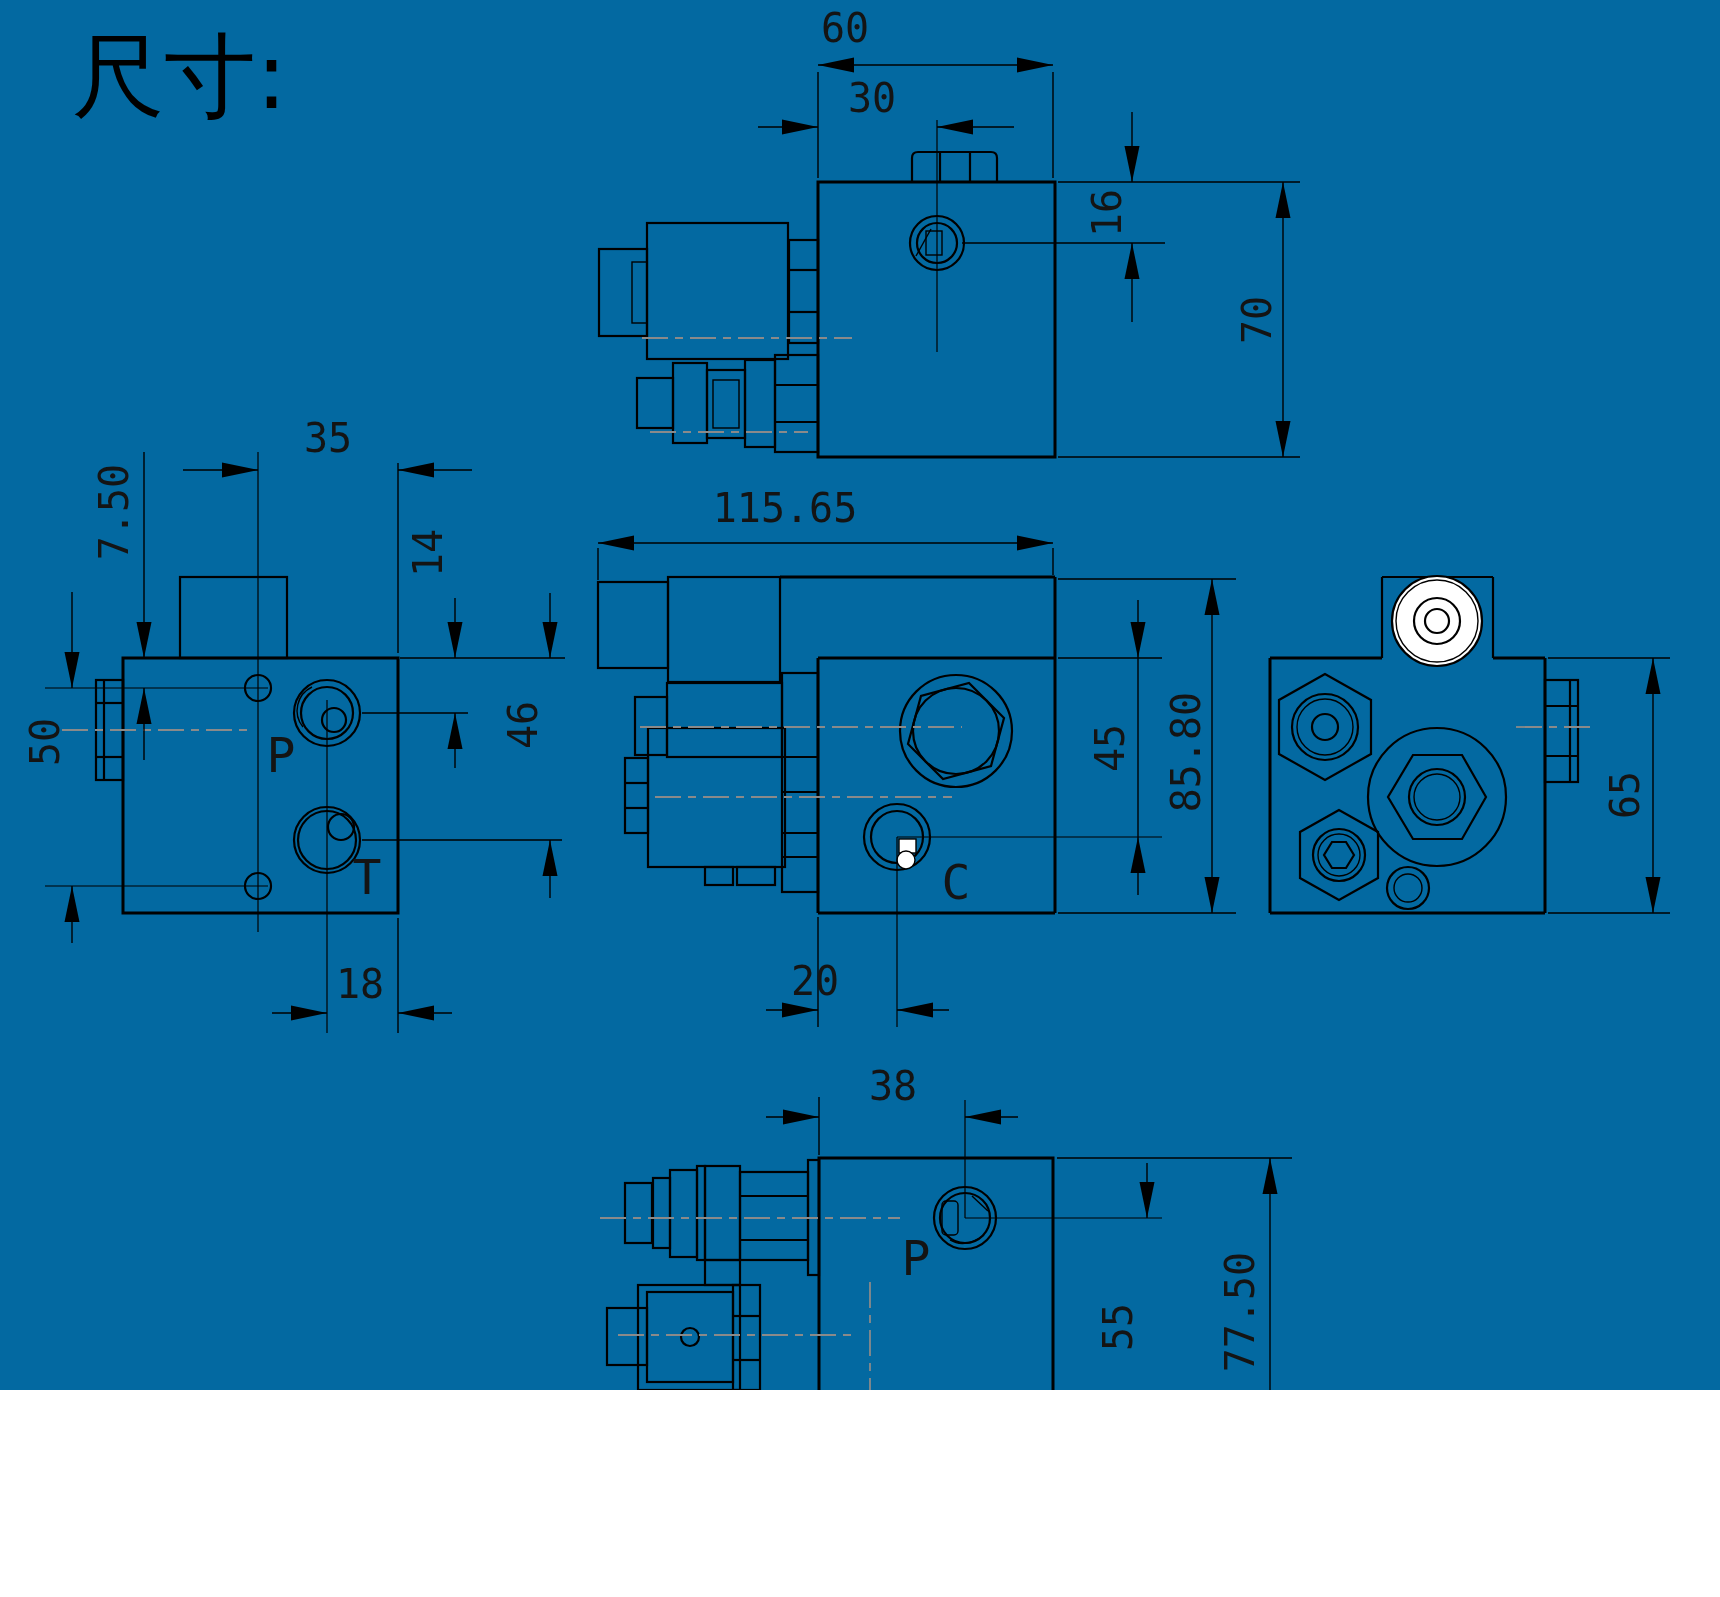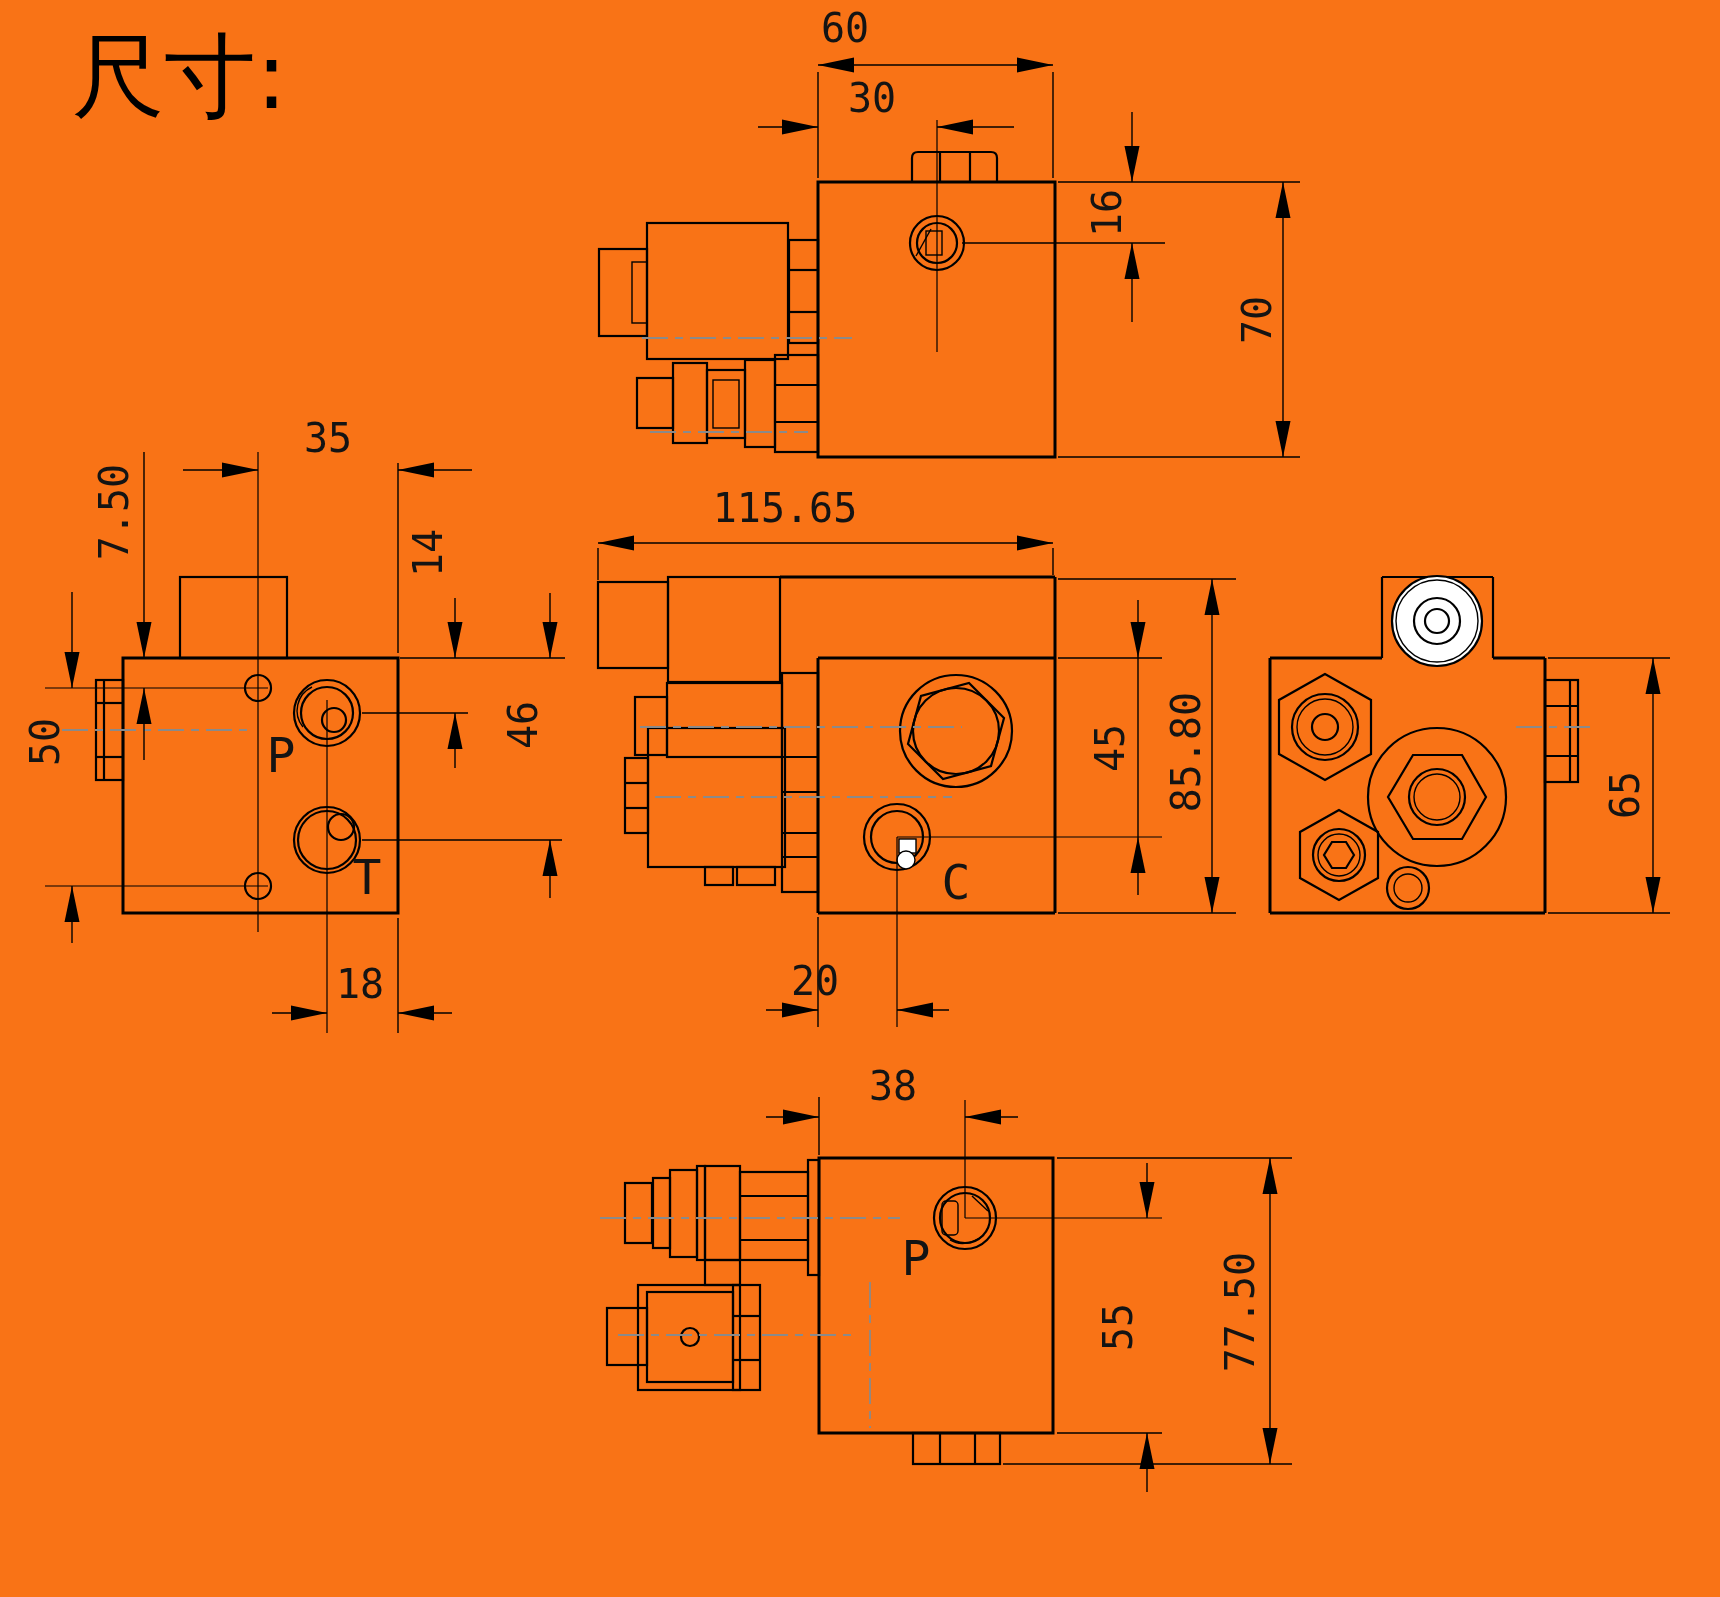--- a/index.html
+++ b/index.html
@@ -1,16 +1,16 @@
 <!DOCTYPE html>
 <html><head>
 <meta charset="utf-8">
 <style>
   html,body{margin:0;padding:0;background:#fff;}
-  .page{width:1720px;height:1597px;background:#f97316;position:relative;overflow:hidden;}
+  .page{width:1720px;height:1390px;background:#0369a1;position:relative;overflow:hidden;}
   svg{display:block;}
   .outline{fill:none;stroke:#000;stroke-width:3;stroke-linejoin:miter;}
   .med{fill:none;stroke:#000;stroke-width:2.2;}
   .thin{fill:none;stroke:#000;stroke-width:1.4;}
   .xthin{fill:none;stroke:#000;stroke-width:1.2;}
   .cl{fill:none;stroke:#8a8a8a;stroke-width:1.8;stroke-dasharray:26 7 8 7;}
   .arr{fill:#000;stroke:none;}
   .wfill{fill:#fff;}
   text.dim{font-family:"DejaVu Sans Mono","Liberation Mono",monospace;font-size:40px;fill:#141414;text-anchor:middle;}
   text.port{font-family:"DejaVu Sans Mono","Liberation Mono",monospace;font-size:48px;fill:#141414;text-anchor:middle;}

